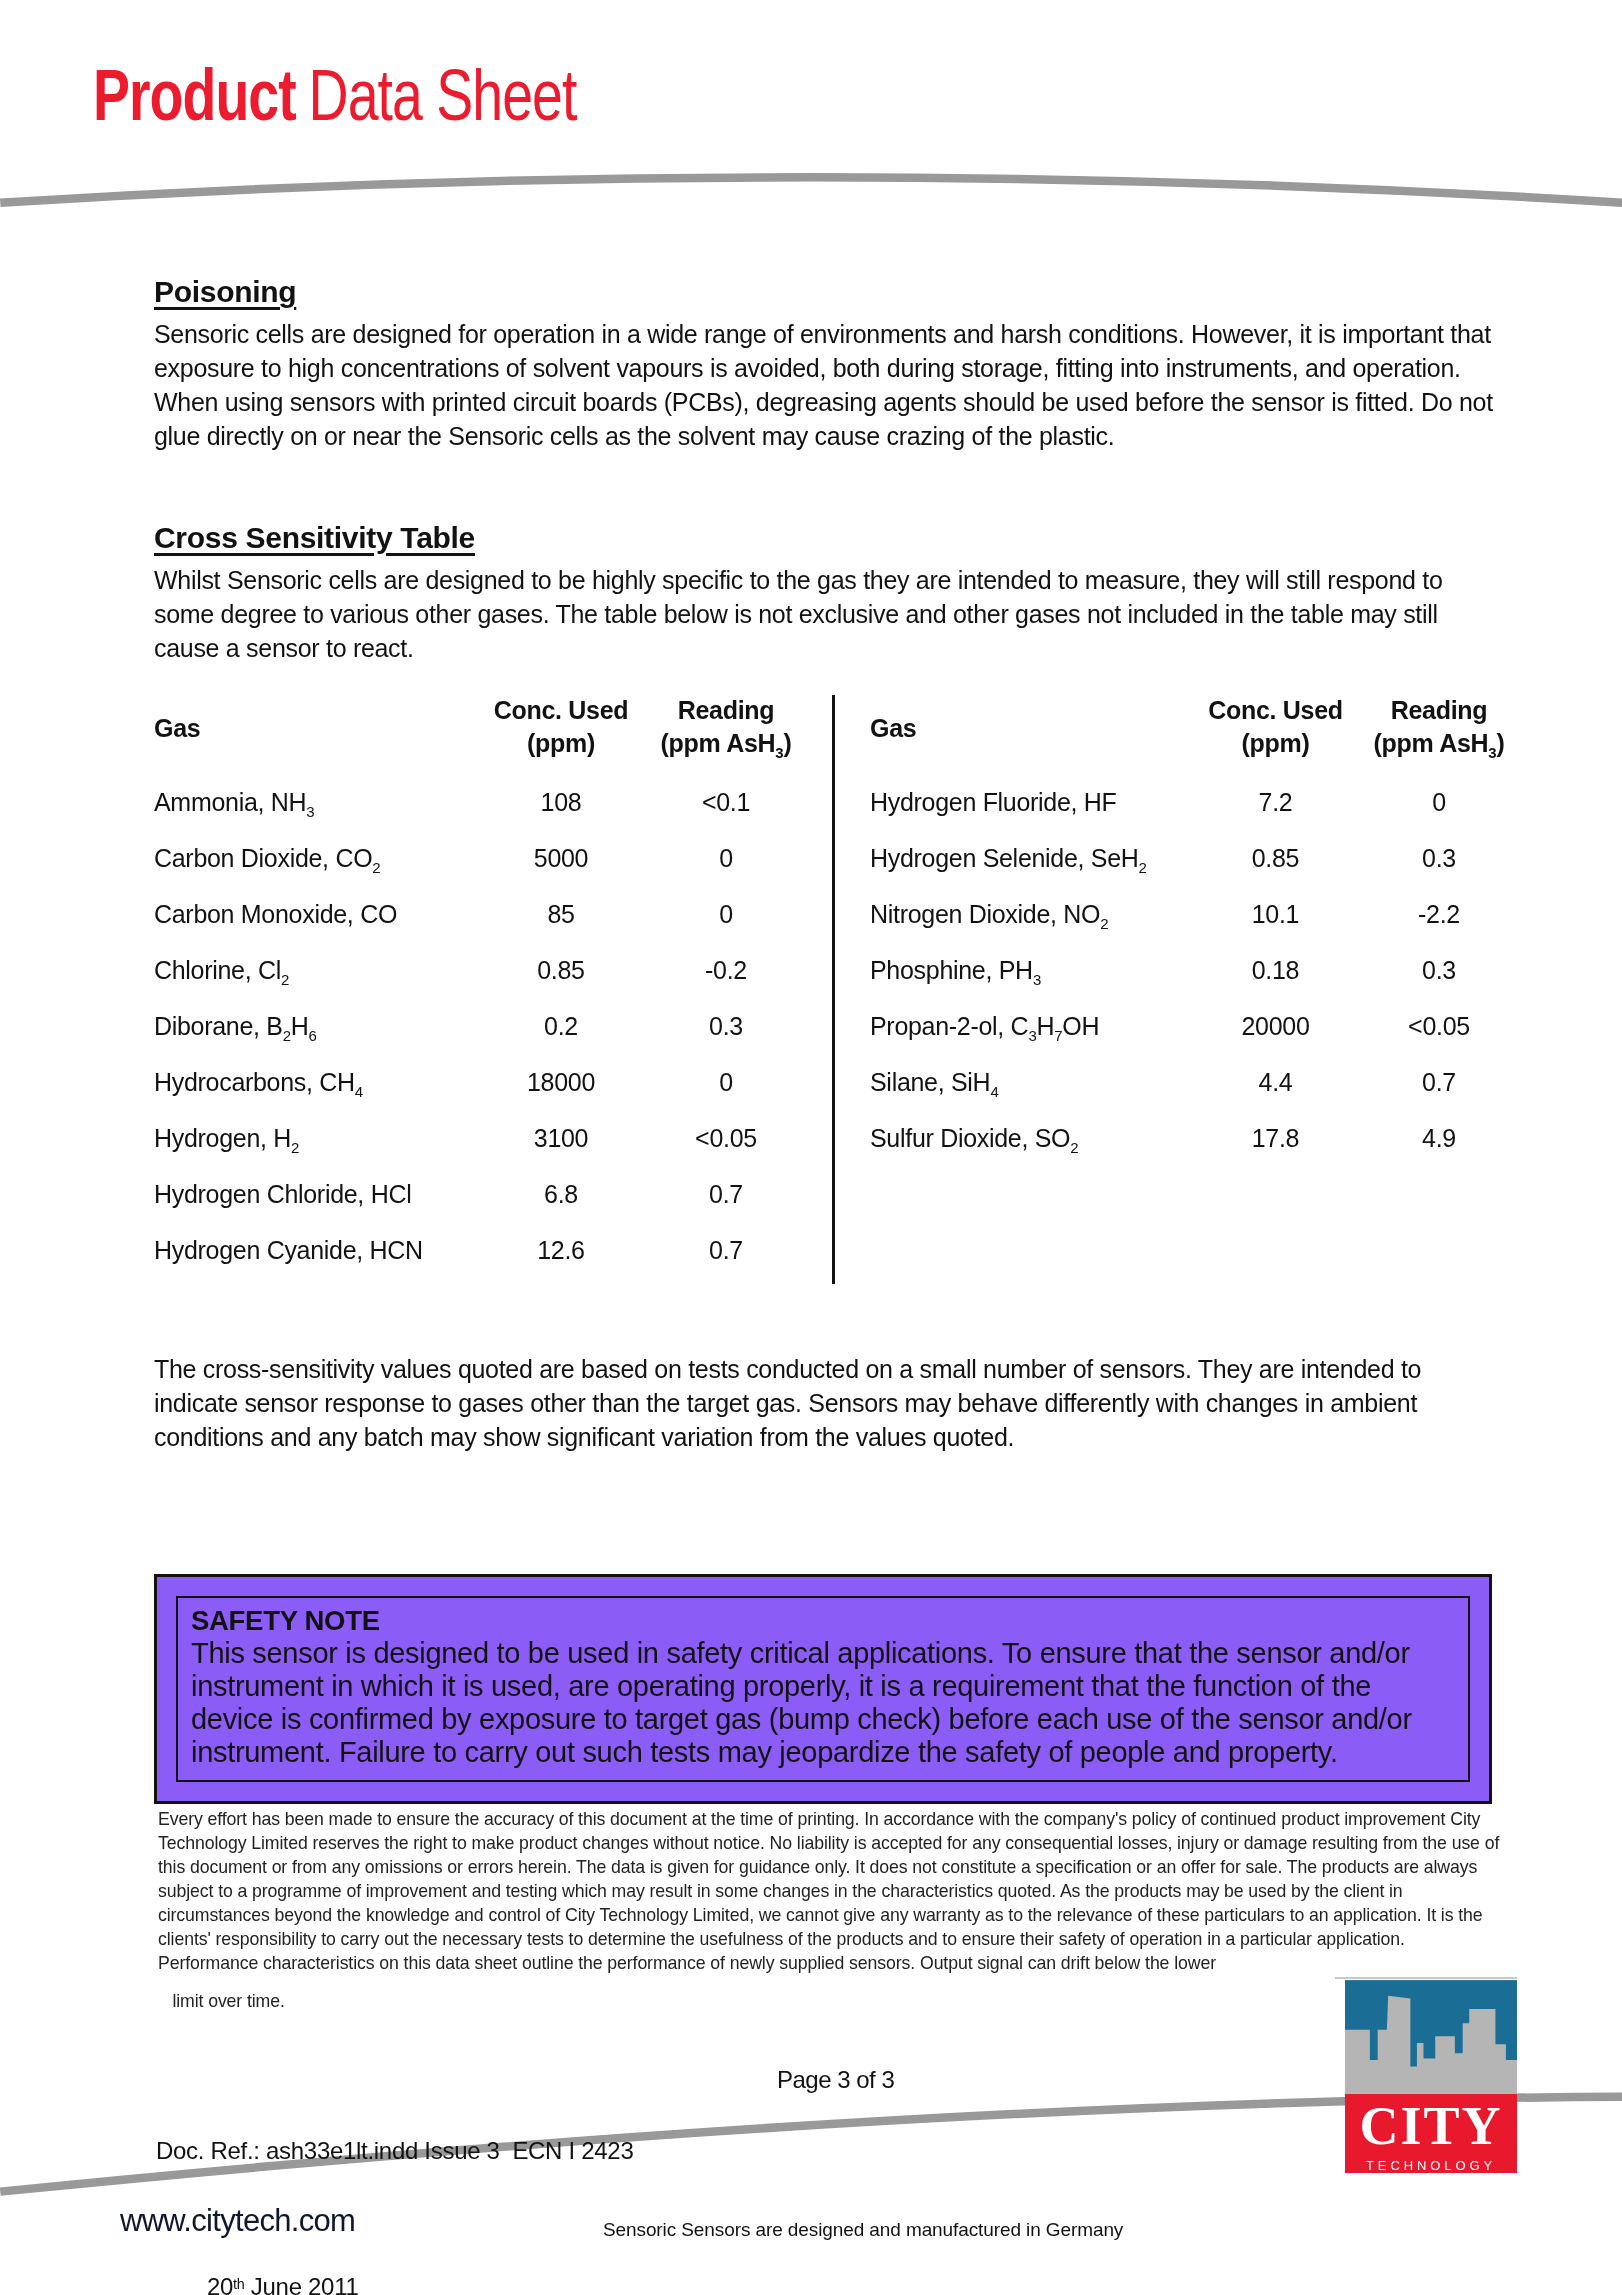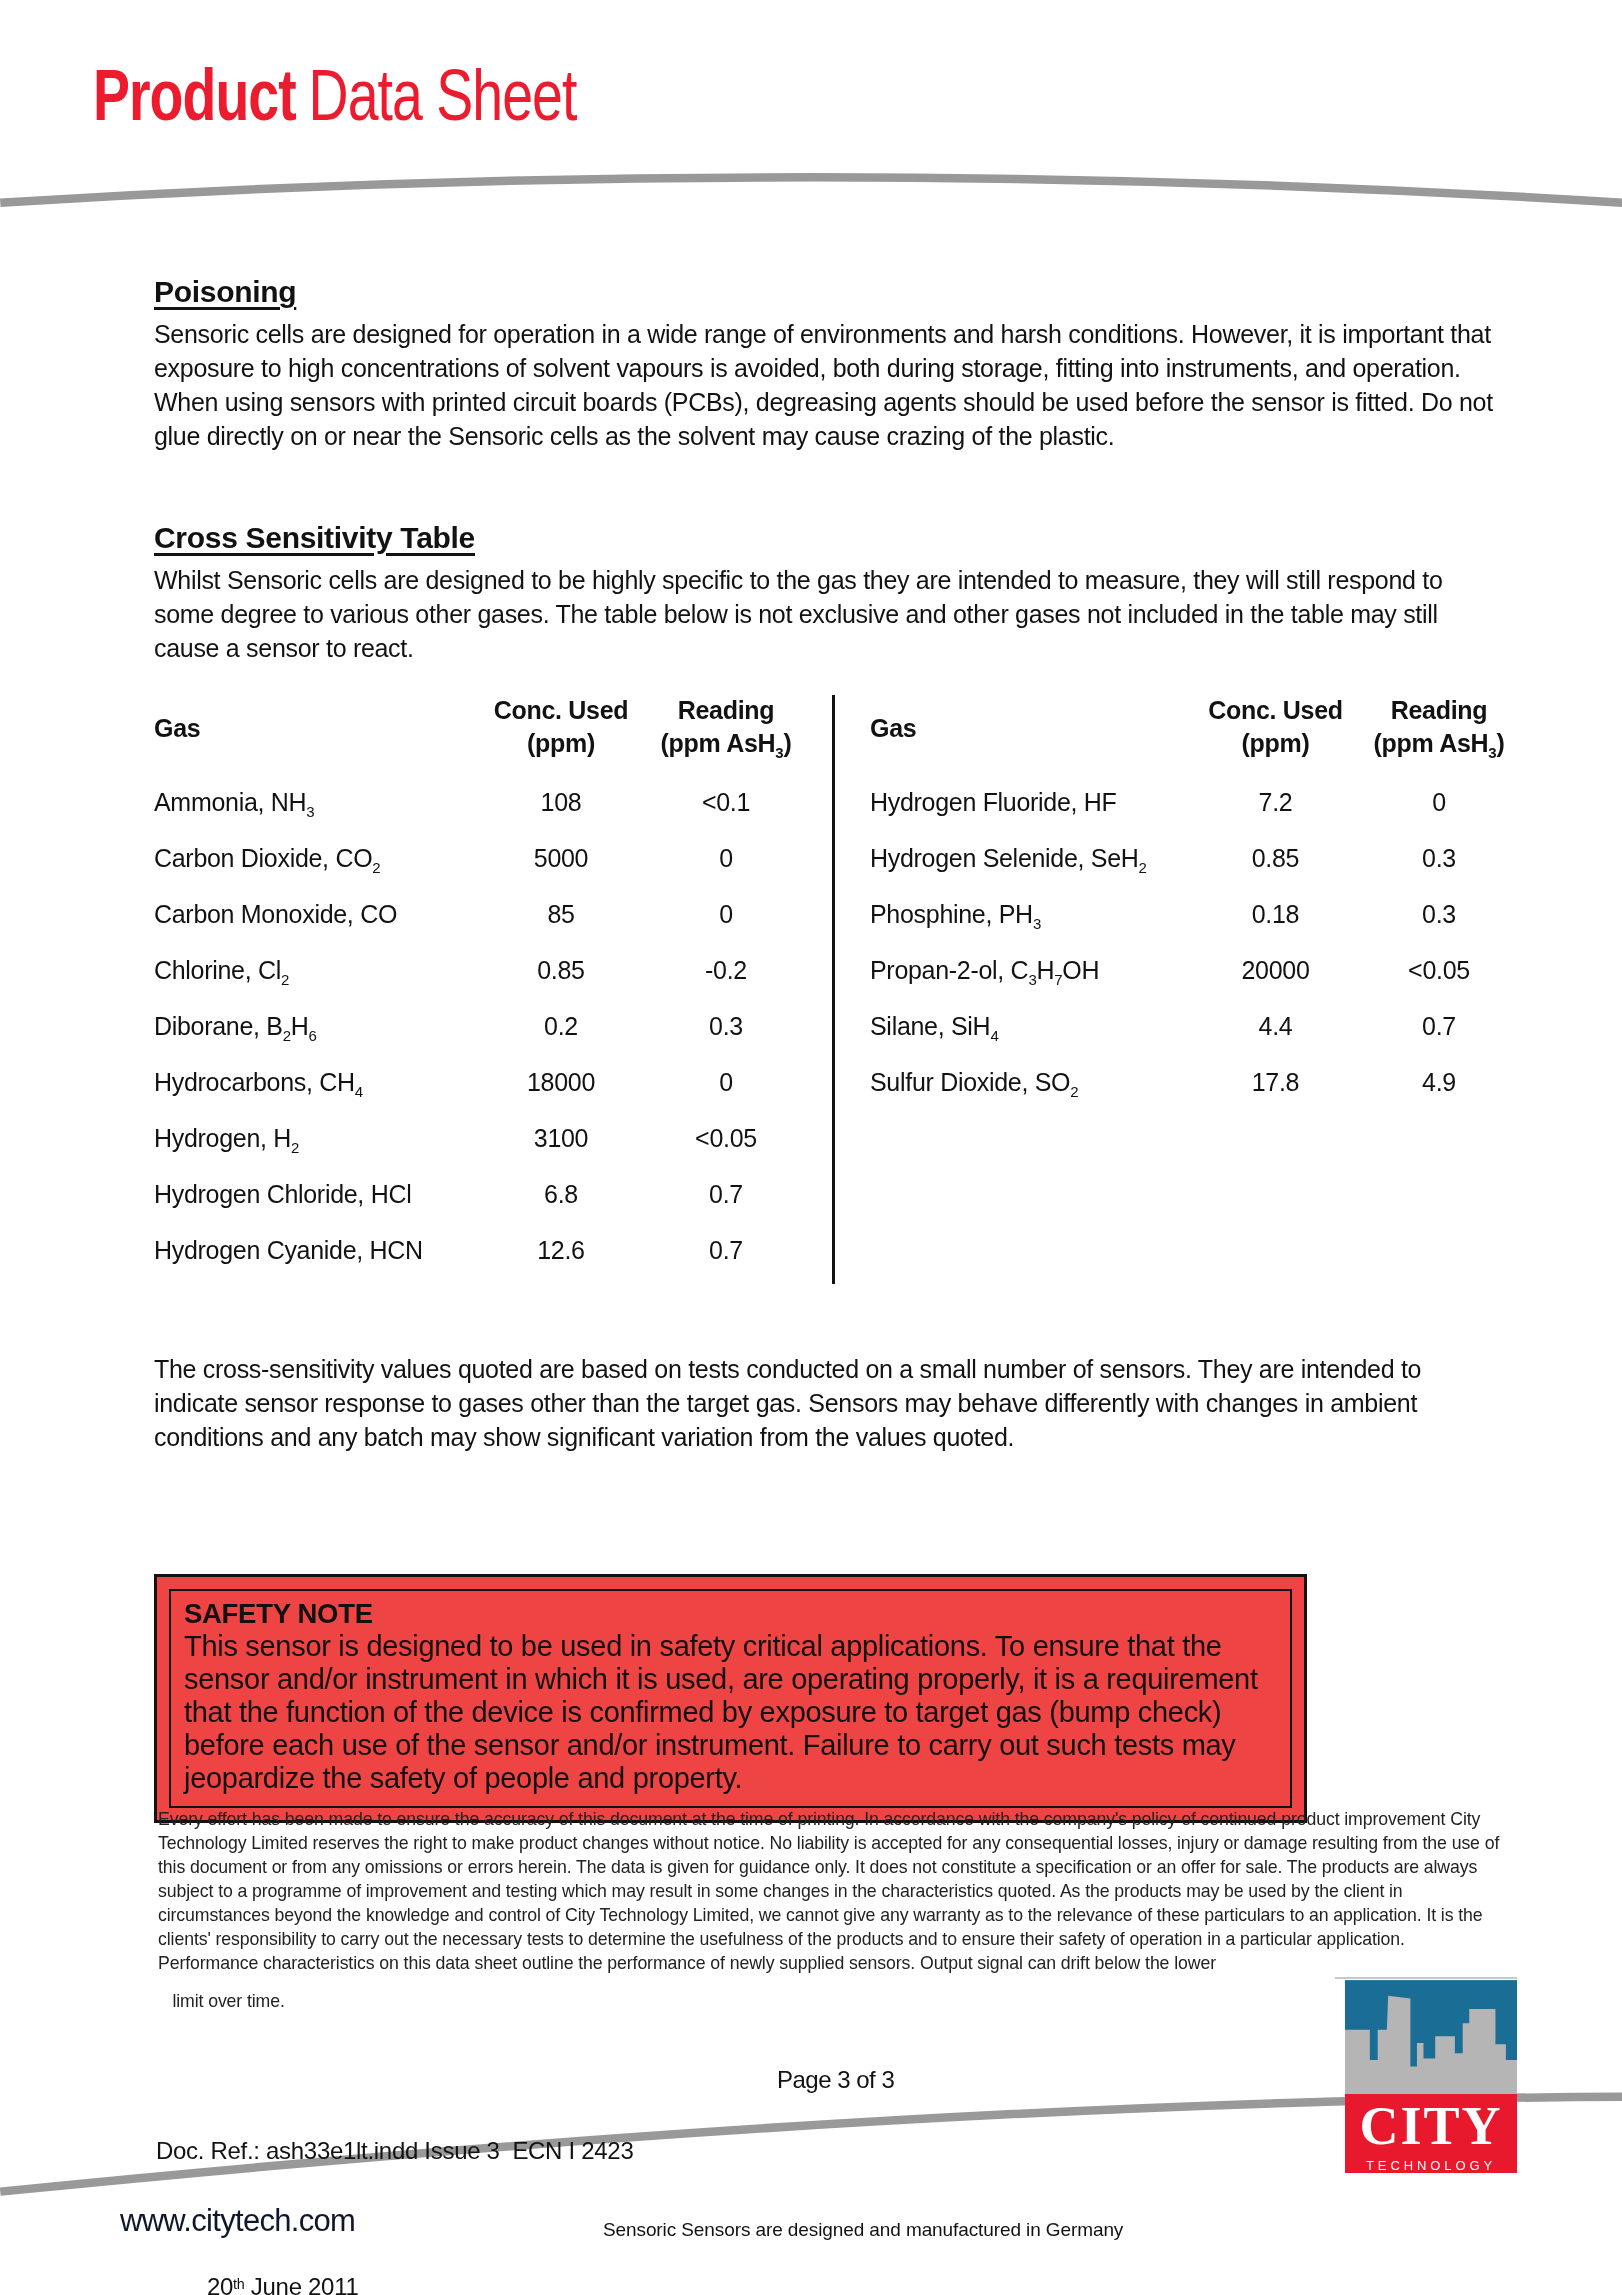--- a/index.html
+++ b/index.html
@@ -45,22 +45,22 @@
   .tc { font-size:25px; line-height:29px; letter-spacing:-0.3px; }
   .tc-name { text-align:left; }
   .tc-num { text-align:center; }
   .vdivider { position:absolute; left:832px; top:695px; width:3.3px; height:589px; background:#121212; }
 
   sub { font-size:60%; vertical-align:baseline; position:relative; top:0.42em; line-height:0; }
   sup { font-size:60%; vertical-align:baseline; position:relative; top:-0.45em; line-height:0; }
 
   
   .safety-outer {
-    position:absolute; left:154px; top:1574px; width:1153px;
-    border:3.9px solid #121212; padding:12px; box-sizing:border-box; background:#ef4444;
+    position:absolute; left:154px; top:1574px; width:1338px;
+    border:3.9px solid #121212; padding:19px; box-sizing:border-box; background:#8b5cf6;
   }
   .safety-inner { border:2.6px solid #121212; padding:6.5px 13px 11.8px 13px; }
   .safety-title { font-size:27.5px; font-weight:bold; letter-spacing:-0.3px; }
   .safety-body { font-size:29px; line-height:33px; letter-spacing:-0.3px; }
 
   
   .legal { position:absolute; left:158px; top:1807px; width:1356px; font-size:17.7px; line-height:24px; letter-spacing:-0.1px; color:#222; }
   .legal .limit { margin-top:14.4px; padding-left:14.4px; }
 
   
@@ -182,20 +182,25 @@
             <div class="tc tc-name">Hydrogen Fluoride, HF</div>
             <div class="tc tc-num">7.2</div>
             <div class="tc tc-num">0</div>
           </div>
           <div class="trow">
             <div class="tc tc-name">Hydrogen Selenide, SeH<sub>2</sub></div>
             <div class="tc tc-num">0.85</div>
             <div class="tc tc-num">0.3</div>
           </div>
           <div class="trow">
+            <div class="tc tc-name">Nitrogen Dioxide, NO<sub>2</sub></div>
+            <div class="tc tc-num">10.1</div>
+            <div class="tc tc-num">-2.2</div>
+          </div>
+          <div class="trow">
             <div class="tc tc-name">Phosphine, PH<sub>3</sub></div>
             <div class="tc tc-num">0.18</div>
             <div class="tc tc-num">0.3</div>
           </div>
           <div class="trow">
             <div class="tc tc-name">Propan-2-ol, C<sub>3</sub>H<sub>7</sub>OH</div>
             <div class="tc tc-num">20000</div>
             <div class="tc tc-num">&lt;0.05</div>
           </div>
           <div class="trow">

